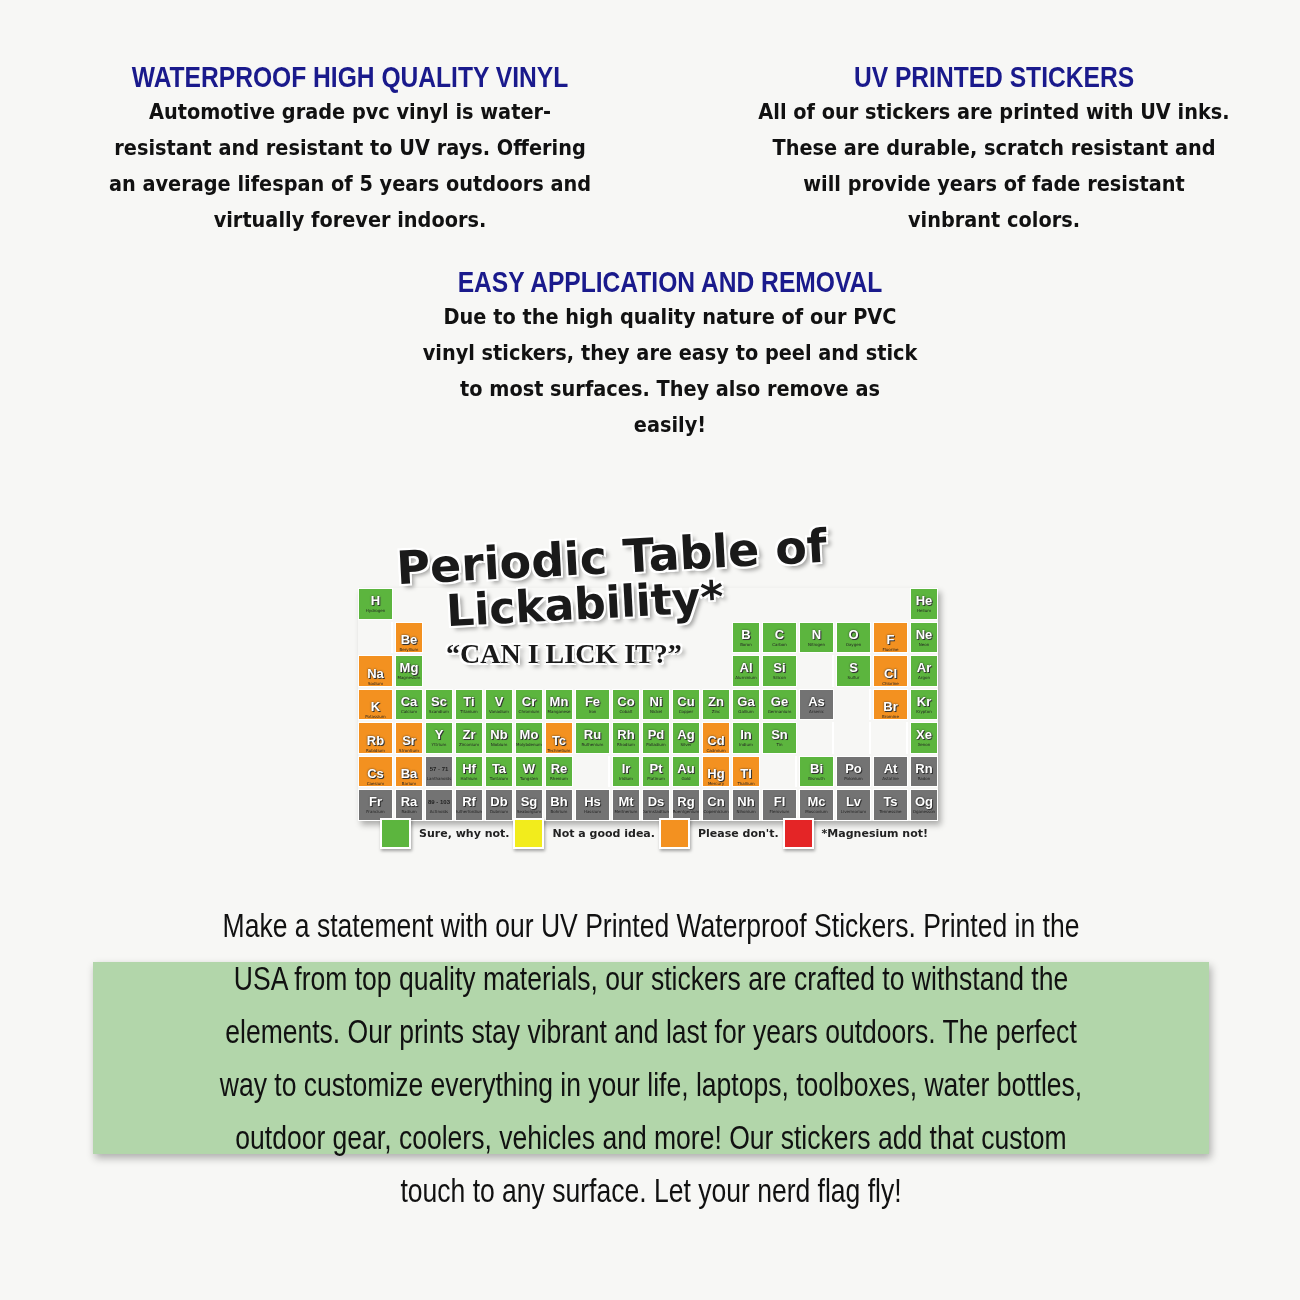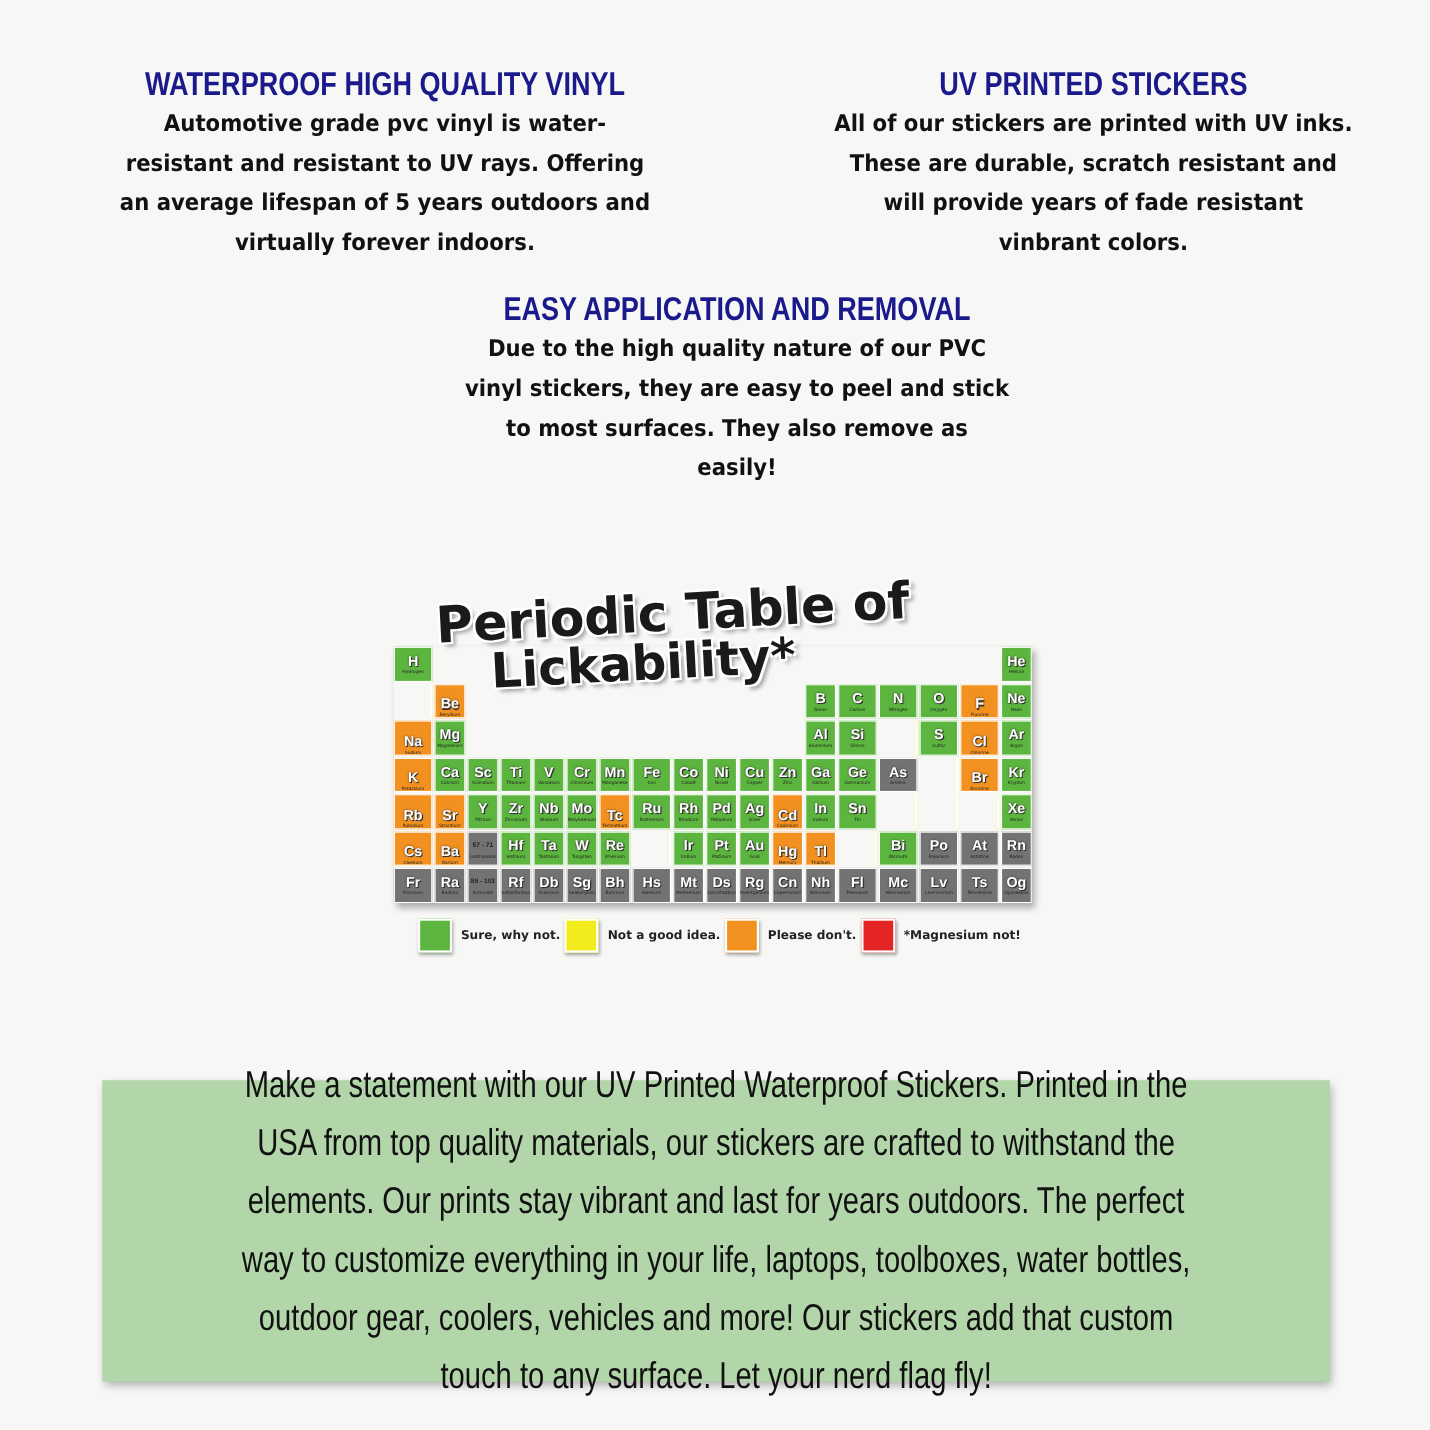--- a/index.html
+++ b/index.html
@@ -39,27 +39,27 @@
     align-items:center; justify-content:center; overflow:hidden;
   }
   .cell .sym { font-family:"Liberation Sans", sans-serif; font-weight:bold; font-size:13px; color:#fff;
     text-shadow: 0 0 2px #333, 1px 1px 0 #333; line-height:14px; }
   .cell .name { font-size:4px; color:#222; line-height:5px; }
   .cell.empty { border:none; background:transparent; }
   .c-g { background:#5cb53e; }
   .c-y { background:#f2ec1c;margin-left:33px; }
   .c-o { background:#f39120;justify-content:flex-end; }
   .c-r { background:#737373; }
-  .legend { position:absolute; left:22px; top:305px; display:flex; gap:4px; align-items:flex-start; }
+  .legend { position:absolute; left:22px; top:288px; display:flex; gap:4px; align-items:flex-start; }
   .legend-item { display:flex; align-items:center; gap:8px; }
   .legend-swatch { width:27px; height:27px; border:2px solid #fff; box-shadow:1px 2px 3px rgba(0,0,0,0.35); }
   .legend-label { font-family:"DejaVu Sans", sans-serif; font-weight:bold; font-size:11px; color:#222; }
 
   #statement {
-    position:absolute; left:93px; top:982px; width:1116px; height:274px;
+    position:absolute; left:93px; top:962px; width:1116px; height:192px;
     background:#b2d6aa; box-shadow: 2px 4px 8px rgba(0,0,0,0.3);
     display:flex; align-items:center; justify-content:center; text-align:center;
   }
   #statement p {
     margin:0; width:1400px; font-family:"Liberation Sans", sans-serif; font-size:34px; line-height:53px;
     color:#111; transform:scaleX(0.78); font-weight:normal;
   }
 </style>
 </head>
 <body>
@@ -471,20 +471,21 @@
         <div class="sym">Ts</div>
         <div class="name">Tennessine</div>
       </div>
       <div class="cell c-r">
         <div class="sym">Og</div>
         <div class="name">Oganesson</div>
       </div>
     </div>
   <div class="pt-title" id="pt-title1">Periodic Table of</div>
   <div class="pt-title" id="pt-title2">Lickability*</div>
+  <div class="pt-title" id="pt-sub">“CAN I LICK IT?”</div>
   <div class="legend" id="pt-legend">
       <div class="legend-item">
         <div class="legend-swatch" style="background: rgb(92, 181, 62);"></div>
         <span class="legend-label">Sure, why not.</span>
       </div>
       <div class="legend-item">
         <div class="legend-swatch" style="background: rgb(242, 236, 28);"></div>
         <span class="legend-label">Not a good idea.</span>
       </div>
       <div class="legend-item">

